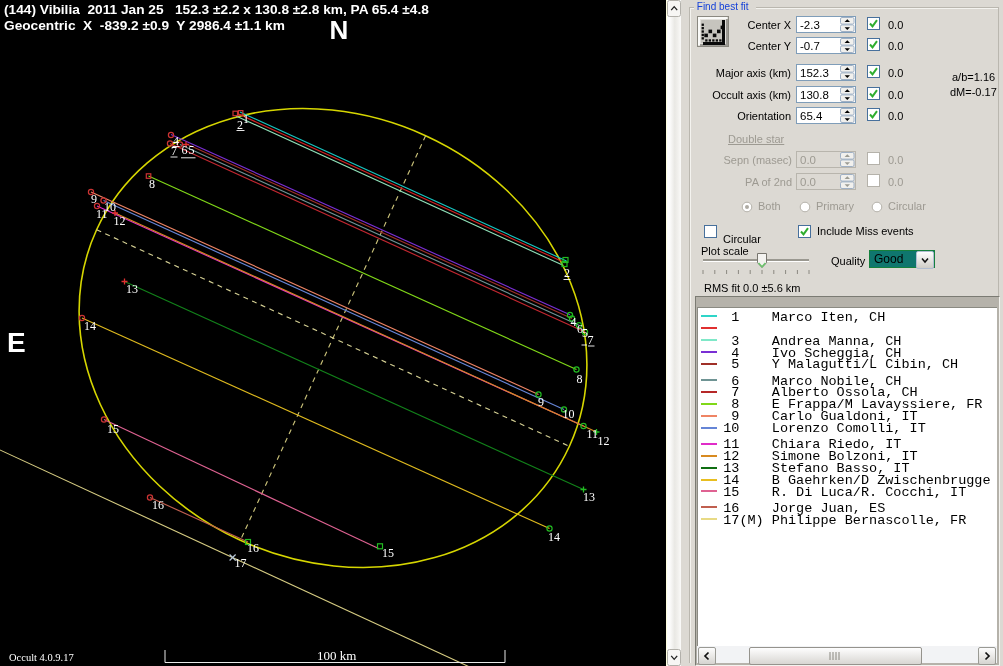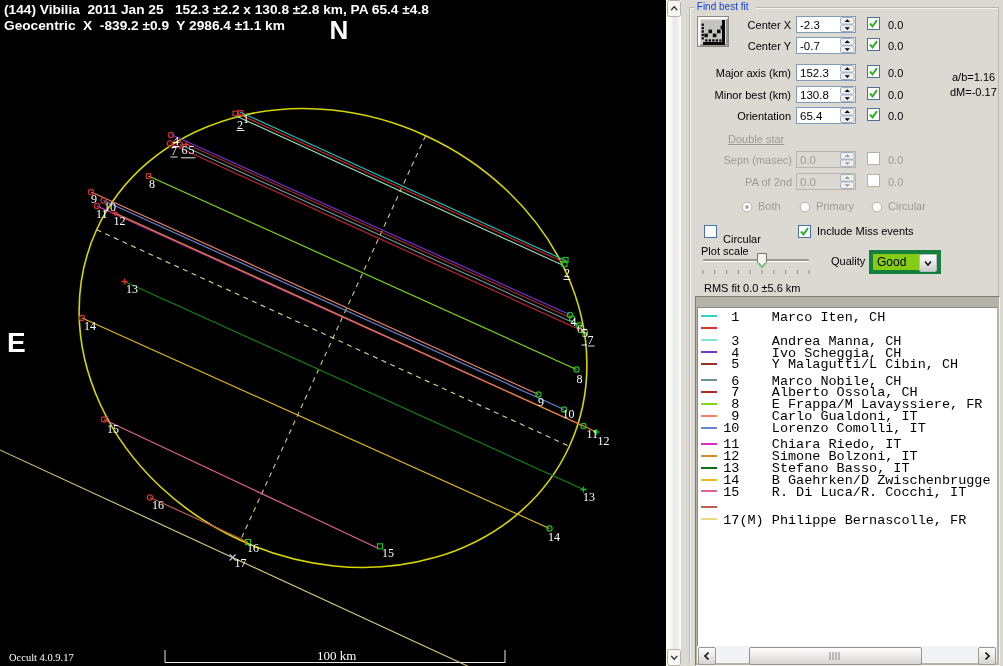--- a/index.html
+++ b/index.html
@@ -197,21 +197,21 @@
         <rect x="20" y="13.6" width="3.6" height="3.6"></rect>
         <rect x="23.6" y="9.6" width="3.6" height="3.6"></rect>
       </g>
     </svg>
   </div>
 
   
   <div class="rlbl" style="right:212px;top:19px;">Center X</div>
   <div class="rlbl" style="right:212px;top:40px;">Center Y</div>
   <div class="rlbl" style="right:212px;top:67px;">Major axis (km)</div>
-  <div class="rlbl" style="right:212px;top:88.5px;">Minor best (km)</div>
+  <div class="rlbl" style="right:212px;top:88.5px;">Occult axis (km)</div>
   <div class="rlbl" style="right:212px;top:110px;">Orientation</div>
 
   <div class="tbox" style="left:130px;top:16px;width:58px;height:15px;">
       <span>-2.3</span>
     </div>
   <div class="tbox" style="left:130px;top:37px;width:58px;height:15px;">
       <span>-0.7</span>
     </div>
   <div class="tbox" style="left:130px;top:64px;width:58px;height:15px;">
       <span>152.3</span>
@@ -282,21 +282,21 @@
         <line x1="60" y1="0" x2="60" y2="4"></line>
         <line x1="71.8" y1="0" x2="71.8" y2="4"></line>
         <line x1="83.6" y1="0" x2="83.6" y2="4"></line>
         <line x1="95.4" y1="0" x2="95.4" y2="4"></line>
         <line x1="107" y1="0" x2="107" y2="4"></line>
       </g>
   </svg>
 
   
   <div class="lbl" style="left:165px;top:255px;">Quality</div>
-  <div style="position:absolute;left:203px;top:250px;width:64px;height:16px;background:#84cc16;border:4px solid #15803d;">
+  <div style="position:absolute;left:203px;top:250px;width:64px;height:16px;background:#0f766e;border:1px solid #15803d;">
     <div style="position:absolute;left:4px;top:1px;font-size:12px;">Good</div>
     <div style="position:absolute;right:0px;top:0px;width:16px;height:16px;background:linear-gradient(#fefefe,#cfcdc7);border:1px solid #b0bdd1;border-radius:2px;">
       <svg width="16" height="16">
           <path d="M5 6.5l3 3.5 3-3.5" fill="none" stroke="#111" stroke-width="1.5"></path>
         </svg>
     </div>
   </div>
 
   
   <div class="lbl" style="left:38px;top:282px;">RMS fit 0.0 ±5.6 km</div>
@@ -329,20 +329,21 @@
         <div style="position: absolute; left: 10px; top: 130.3px; font-family: &quot;Liberation Mono&quot;, monospace; font-size: 13.5px; color: rgb(0, 0, 0); white-space: pre;">  11    Chiara Riedo, IT</div>
         <div style="position: absolute; left: 4px; top: 147.7px; width: 16px; height: 2px; background: rgb(216, 138, 32);"></div>
         <div style="position: absolute; left: 10px; top: 142.2px; font-family: &quot;Liberation Mono&quot;, monospace; font-size: 13.5px; color: rgb(0, 0, 0); white-space: pre;">  12    Simone Bolzoni, IT</div>
         <div style="position: absolute; left: 4px; top: 159.6px; width: 16px; height: 2px; background: rgb(15, 110, 18);"></div>
         <div style="position: absolute; left: 10px; top: 154.1px; font-family: &quot;Liberation Mono&quot;, monospace; font-size: 13.5px; color: rgb(0, 0, 0); white-space: pre;">  13    Stefano Basso, IT</div>
         <div style="position: absolute; left: 4px; top: 171.5px; width: 16px; height: 2px; background: rgb(232, 190, 32);"></div>
         <div style="position: absolute; left: 10px; top: 166px; font-family: &quot;Liberation Mono&quot;, monospace; font-size: 13.5px; color: rgb(0, 0, 0); white-space: pre;">  14    B Gaehrken/D Zwischenbrugge</div>
         <div style="position: absolute; left: 4px; top: 183.4px; width: 16px; height: 2px; background: rgb(223, 98, 146);"></div>
         <div style="position: absolute; left: 10px; top: 177.9px; font-family: &quot;Liberation Mono&quot;, monospace; font-size: 13.5px; color: rgb(0, 0, 0); white-space: pre;">  15    R. Di Luca/R. Cocchi, IT</div>
         <div style="position: absolute; left: 4px; top: 199.4px; width: 16px; height: 2px; background: rgb(192, 95, 79);"></div>
+        <div style="position: absolute; left: 10px; top: 193.9px; font-family: &quot;Liberation Mono&quot;, monospace; font-size: 13.5px; color: rgb(0, 0, 0); white-space: pre;">  16    Jorge Juan, ES</div>
         <div style="position: absolute; left: 4px; top: 211.3px; width: 16px; height: 2px; background: rgb(232, 218, 133);"></div>
         <div style="position: absolute; left: 10px; top: 205.8px; font-family: &quot;Liberation Mono&quot;, monospace; font-size: 13.5px; color: rgb(0, 0, 0); white-space: pre;">  17(M) Philippe Bernascolle, FR</div>
       </div>
 
     <div style="position:absolute;left:1px;top:349px;width:300px;height:17px;background:#f2f3f5;">
       <div style="position:absolute;left:1px;top:0.5px;width:16px;height:16px;background:linear-gradient(#fdfdfd,#d6d4d0);border:1px solid #9a9a94;border-radius:2px;">
         <svg width="16" height="16">
             <path d="M9.5 4.5L6 8l3.5 3.5" fill="none" stroke="#111" stroke-width="1.7"></path>
           </svg></div>
       <div style="position:absolute;right:1px;top:0.5px;width:16px;height:16px;background:linear-gradient(#fdfdfd,#d6d4d0);border:1px solid #9a9a94;border-radius:2px;">

